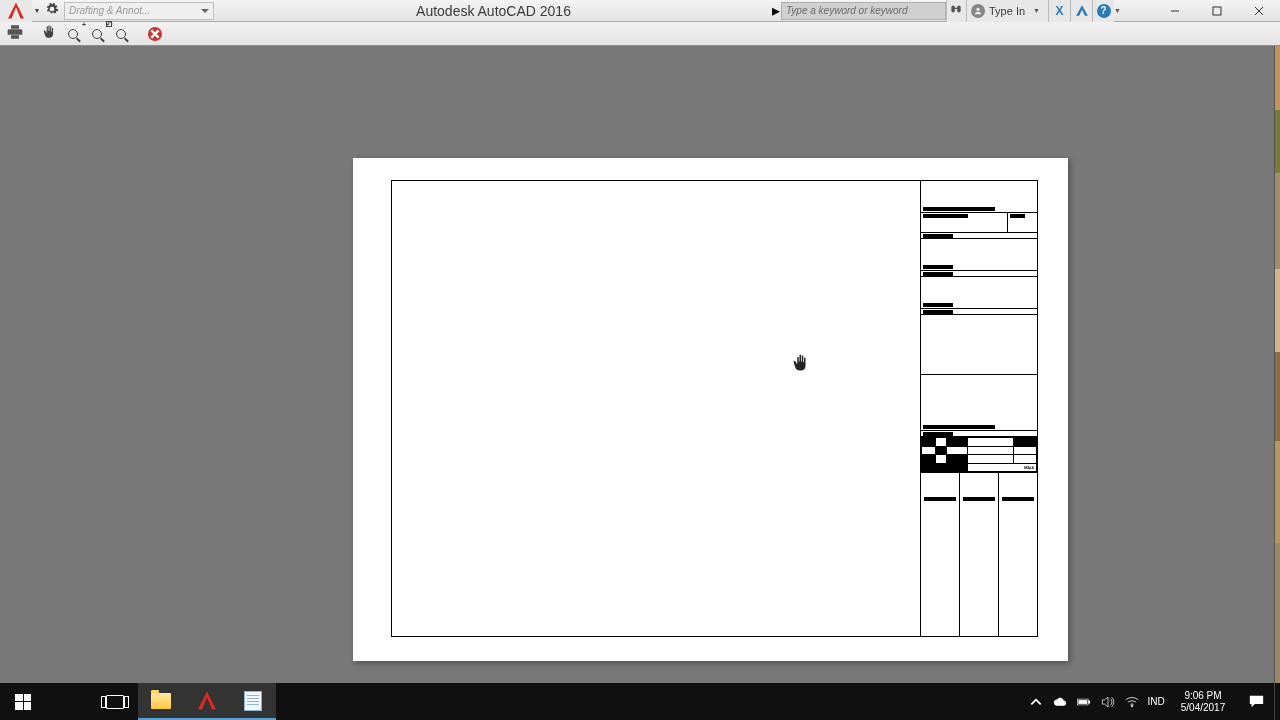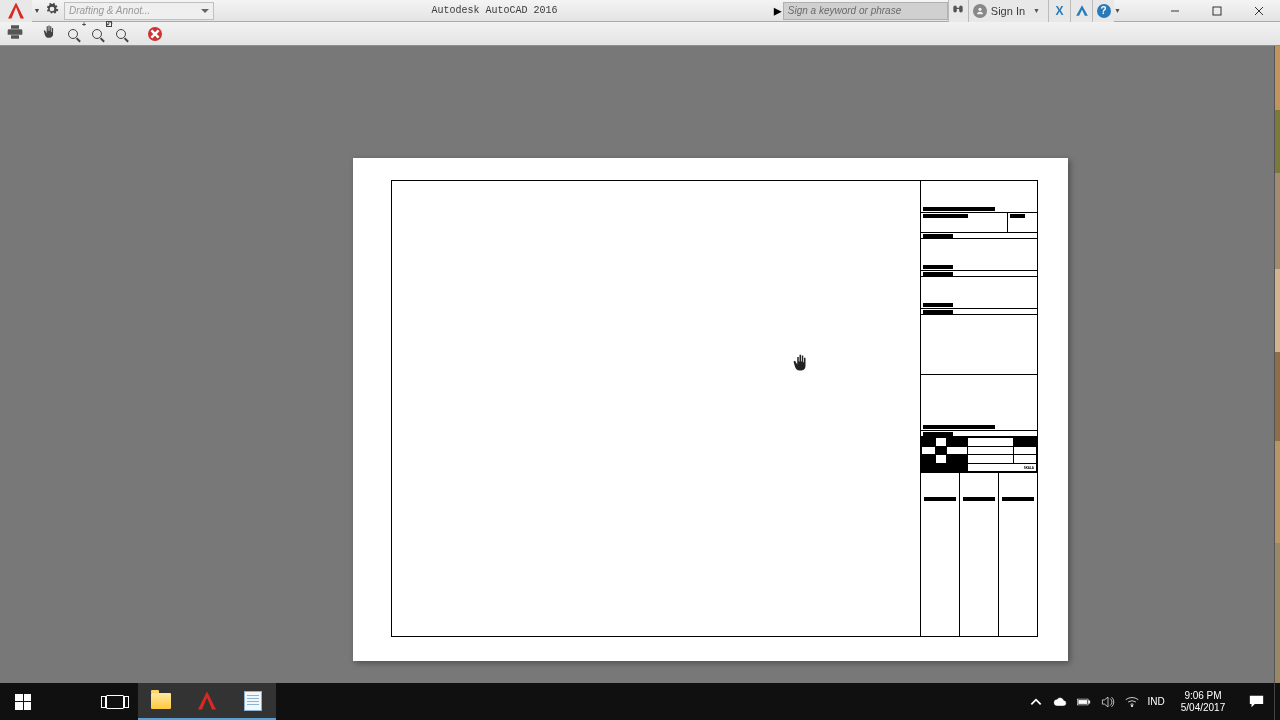--- a/index.html
+++ b/index.html
@@ -13,21 +13,21 @@
     background:#E8E8E8; }
   .app-red-a { width:16px; height:16px; background:#D82A20; clip-path:polygon(50% 0,100% 100%,78% 100%,50% 30%,22% 100%,0 100%); }
   .app-drop { width:10px; font-size:7px; color:#444; text-align:center; }
   .qat-slot { width:20px; height:22px; display:flex; align-items:center; justify-content:center; }
   .gear-icon svg { width:14px; height:14px; fill:#4A4A4A; }
   .workspace-drop { flex:0 0 150px; height:18px; margin:12px 2px; background:#EFEFEF;
     border:1px solid #BFBFBF; font-size:10px; color:#999; display:flex; align-items:center; padding:0 4px;
     position:relative; font-style:italic;}
   .workspace-drop::after { content:""; position:absolute; right:4px; top:6px; border:4px solid transparent; border-top-color:#666; }
 
-  .title-text { flex:1 1 auto; text-align:center; font-size:10px; color:#3B3B3B;font-family:Liberation Mono, monospace; }
+  .title-text { flex:1 1 auto; text-align:center; font-size:14px; color:#3B3B3B; }
 
   .right-cluster { display:flex; align-items:center; height:22px; }
   .srch-exp { width:10px; height:22px; display:flex; align-items:center; justify-content:center; }
   .srch-box { width:165px; height:18px; background:#D0D0D0; border:1px solid #B0B0B0;
     font-size:10px; color:#6A6A6A; padding:0 4px; display:flex; align-items:center; font-style:italic;}
   .srch-go { width:20px; height:22px; display:flex; align-items:center; justify-content:center;
     background:#E8E8E8; border-left:1px solid #BBB; }
   .binocular-icon svg { width:14px; height:14px; fill:#555; }
   .signin-btn { height:22px; padding:0 8px 0 4px; background:#E8E8E8; border-left:1px solid #BBB;
     display:flex; align-items:center; font-size:11px; color:#3A3A3A; gap:4px; }
@@ -157,35 +157,35 @@
           <path d="M12 8a4 4 0 1 0 0 8 4 4 0 0 0 0-8zm9 4l2 1-1 3-2-.5a8 8 0 0 1-1.4 1.4l.5 2-3 1-1-2a8 8 0 0 1-2 0l-1 2-3-1 .5-2A8 8 0 0 1 6.4 16L4.4 16.5l-1-3 2-1a8 8 0 0 1 0-2l-2-1 1-3 2 .5A8 8 0 0 1 7.8 4.6L7.3 2.6l3-1 1 2a8 8 0 0 1 2 0l1-2 3 1-.5 2a8 8 0 0 1 1.4 1.4l2-.5 1 3-2 1a8 8 0 0 1 0 2z"></path>
         </svg>
     </span>
   </div>
   <div class="workspace-drop">Drafting &amp; Annot...</div>
 
   <div class="title-text">Autodesk AutoCAD 2016</div>
 
   <div class="right-cluster">
     <div class="srch-exp">▸</div>
-    <div class="srch-box">Sign a keyword or phrase</div>
+    <div class="srch-box">Type a keyword or keyword</div>
     <div class="srch-go">
       <span class="binocular-icon">
         <svg viewBox="0 0 24 24">
             <path d="M7 6a3 3 0 0 0-3 3v6a3 3 0 1 0 6 0V9a3 3 0 0 0-3-3zm10 0a3 3 0 0 0-3 3v6a3 3 0 1 0 6 0V9a3 3 0 0 0-3-3zM10 10h4v2h-4z"></path>
           </svg>
       </span>
     </div>
     <div class="signin-btn">
       <span class="avatar">
         <svg viewBox="0 0 24 24">
             <path d="M12 12a4 4 0 1 0-4-4 4 4 0 0 0 4 4zm0 2c-4 0-7 2-7 5v1h14v-1c0-3-3-5-7-5z"></path>
           </svg>
       </span>
-      <span>Sign In</span>
+      <span>Type In</span>
       <span class="dd">▼</span>
     </div>
     <div class="xchg-btn">
       <span>X</span>
     </div>
     <div class="a360-btn">
       <svg viewBox="0 0 24 24">
           <path d="M12 2 2 20h5l5-10 5 10h5z"></path>
         </svg>
     </div>

